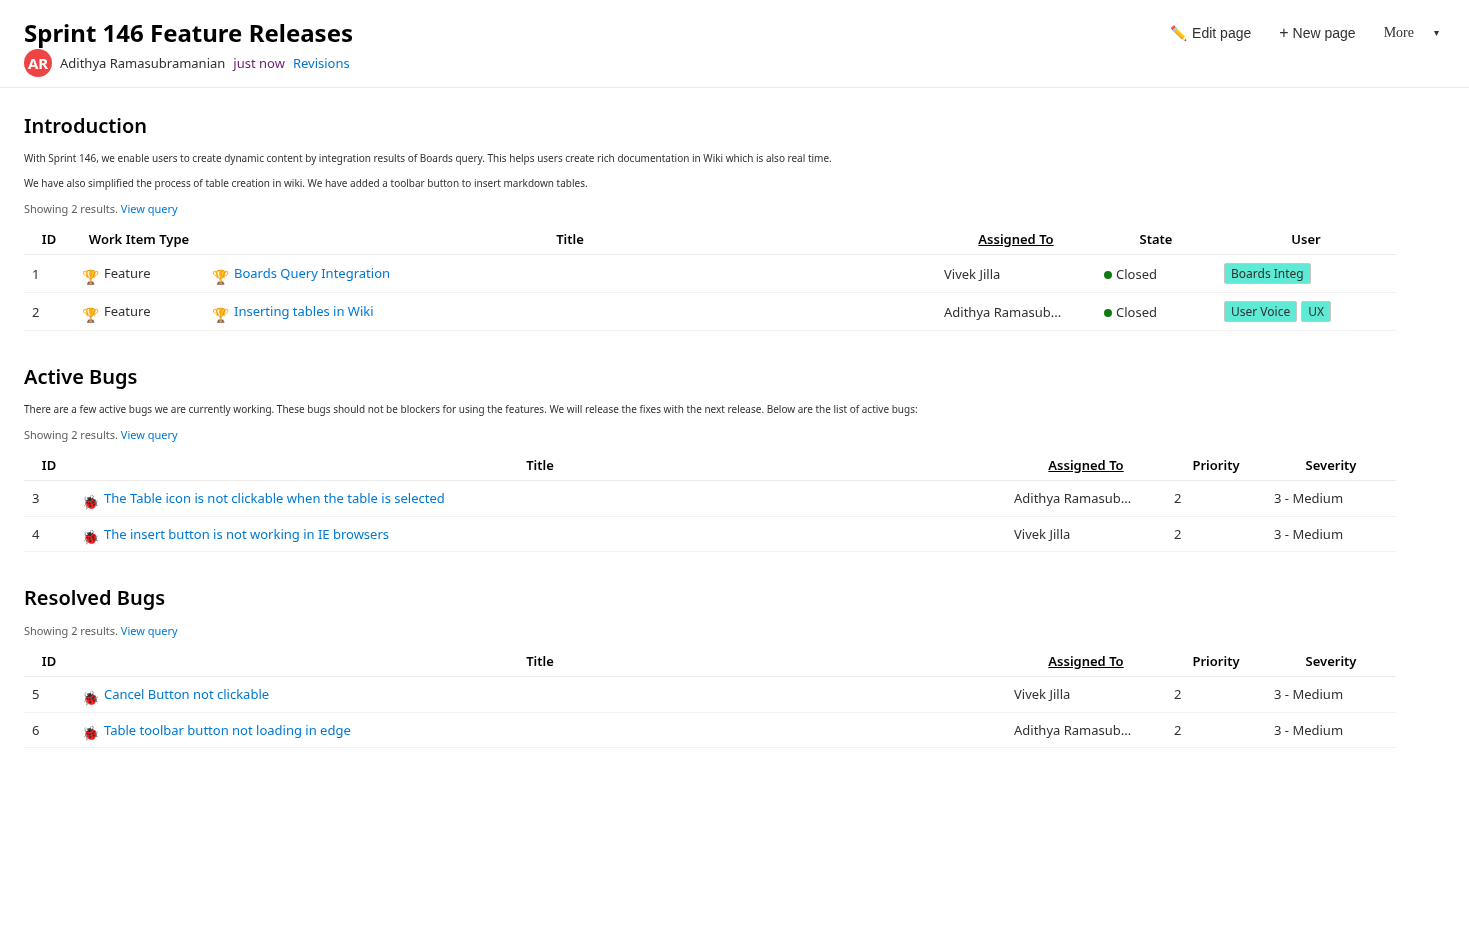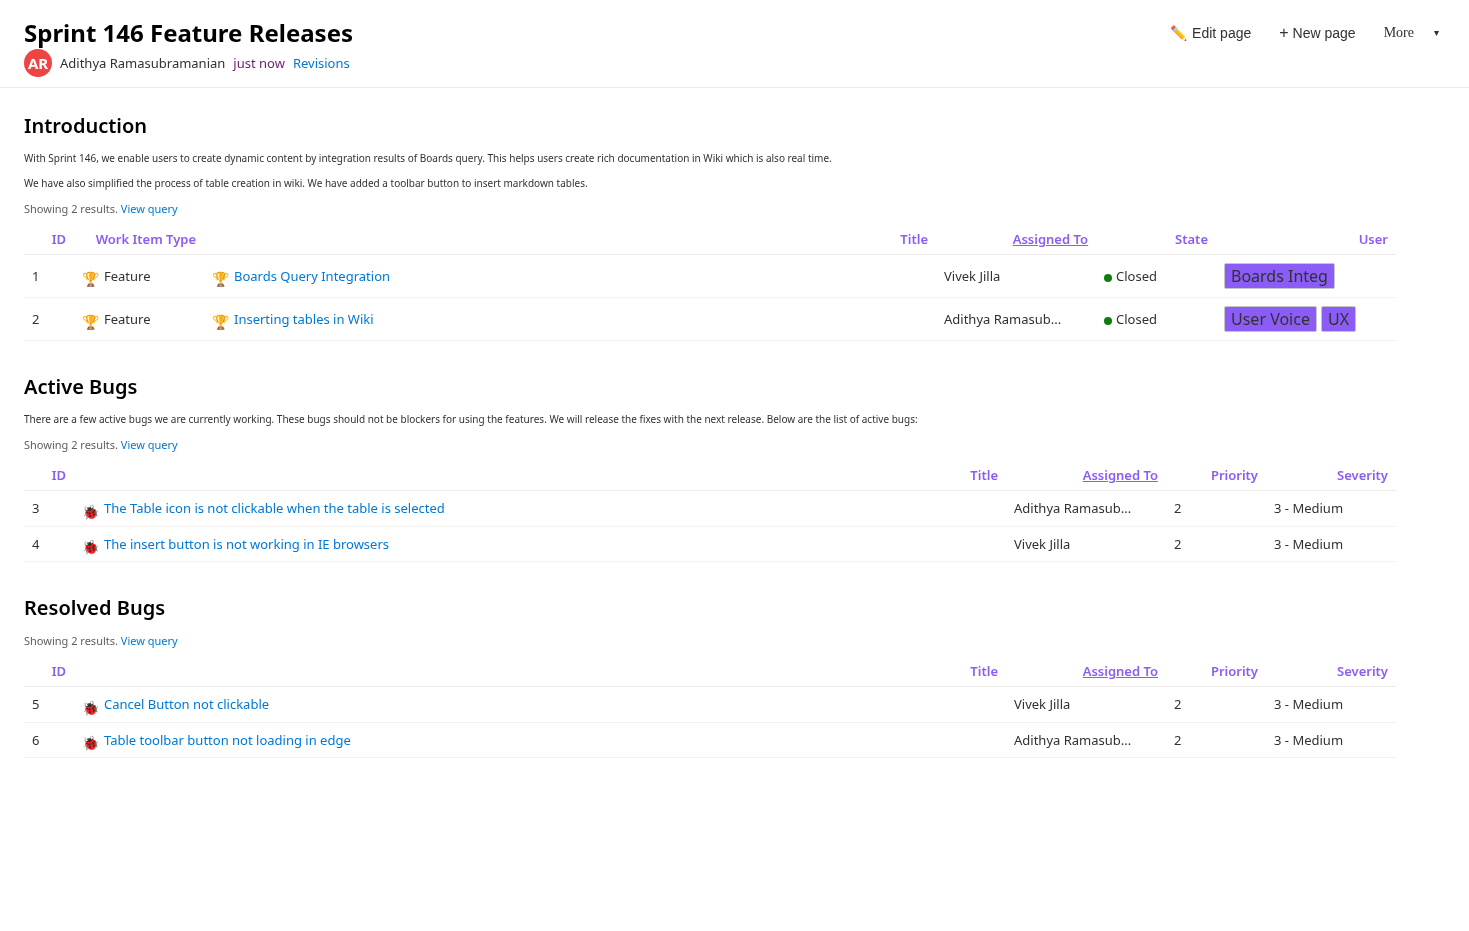--- a/index.html
+++ b/index.html
@@ -124,23 +124,23 @@
     }
 
     .work-table {
       width: 100%;
       border-collapse: collapse;
       margin-bottom: 32px;
       font-size: 13px;
     }
 
     .work-table th {
-      text-align: right;
+      text-align: center;
       font-weight: 600;
-      color: #8b5cf6;
+      color: #000000;
       padding: 6px 8px;
       border-bottom: 1px solid #edebe9;
       font-size: 13px;
     }
 
     .work-table td {
       padding: 8px 8px;
       border-bottom: 1px solid #f3f2f1;
       color: #323130;
       font-size: 13px;
@@ -164,24 +164,24 @@
       background: #107c10;
       margin-right: 4px;
       vertical-align: middle;
     }
 
     .tag-pill {
       display: inline-block;
       border: 1px solid #c8c6c4;
       border-radius: 2px;
       padding: 1px 6px;
-      font-size: 16px;
+      font-size: 12px;
       color: #323130;
       margin-right: 4px;
-      background: #8b5cf6;
+      background: #5eead4;
     }
 
     .feature-icon {
       display: inline-block;
       width: 16px;
       height: 16px;
       vertical-align: middle;
       margin-right: 6px;
       color: #8764b8;
       font-size: 14px;

